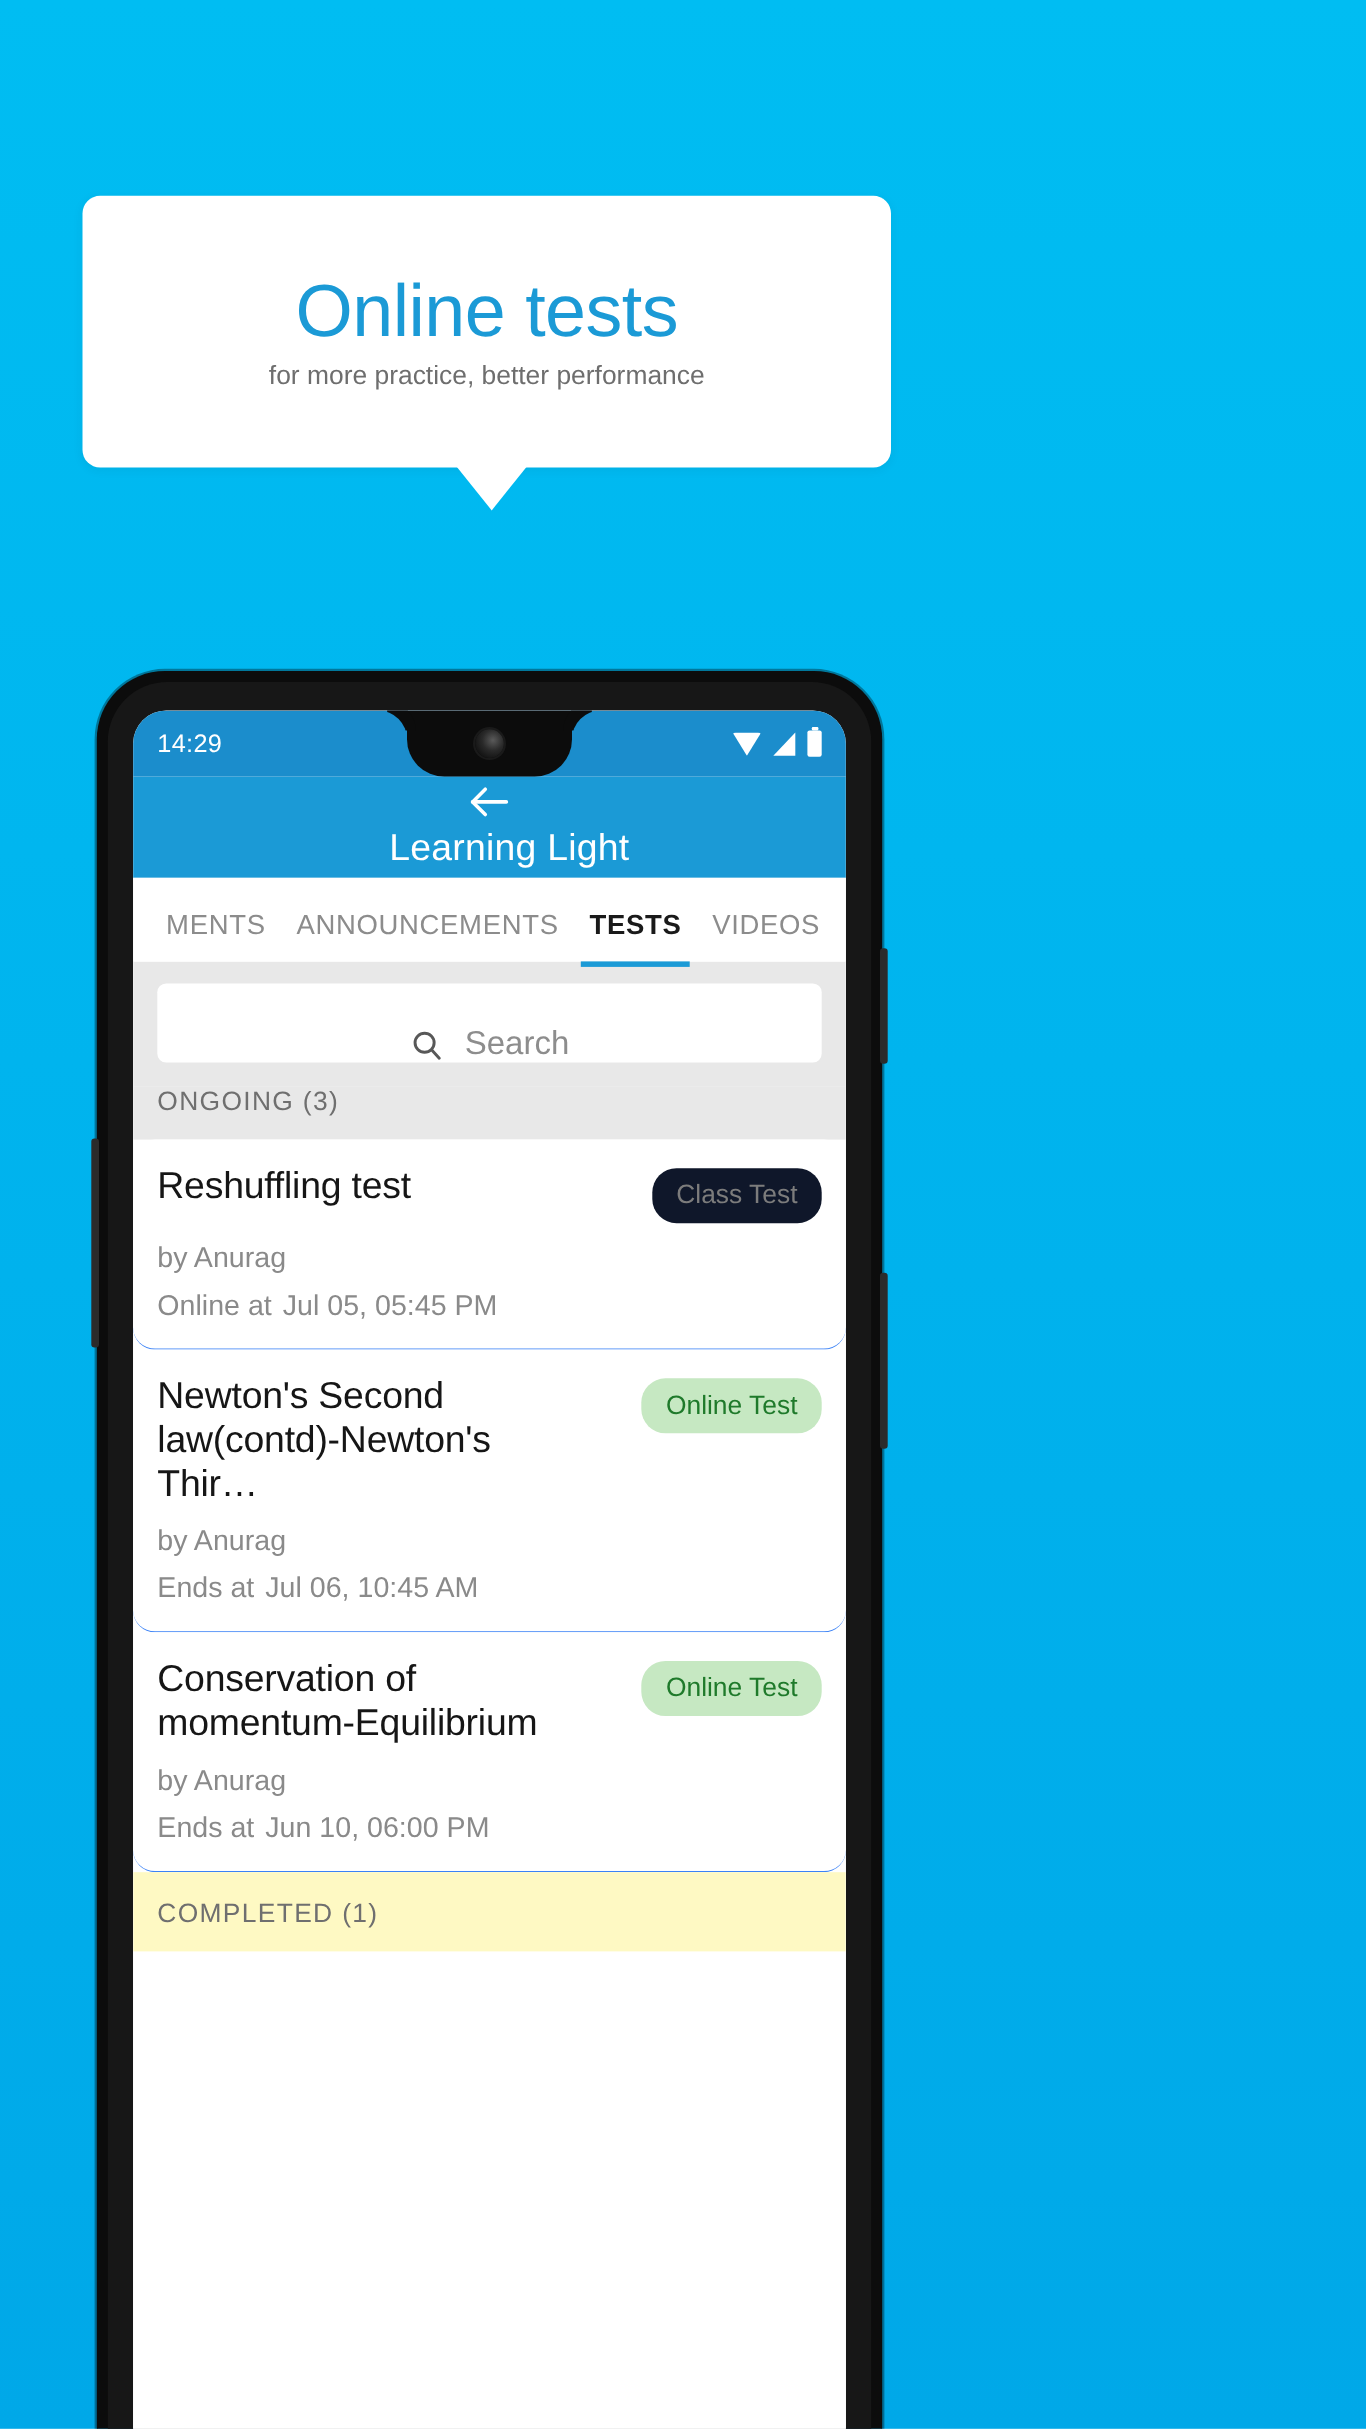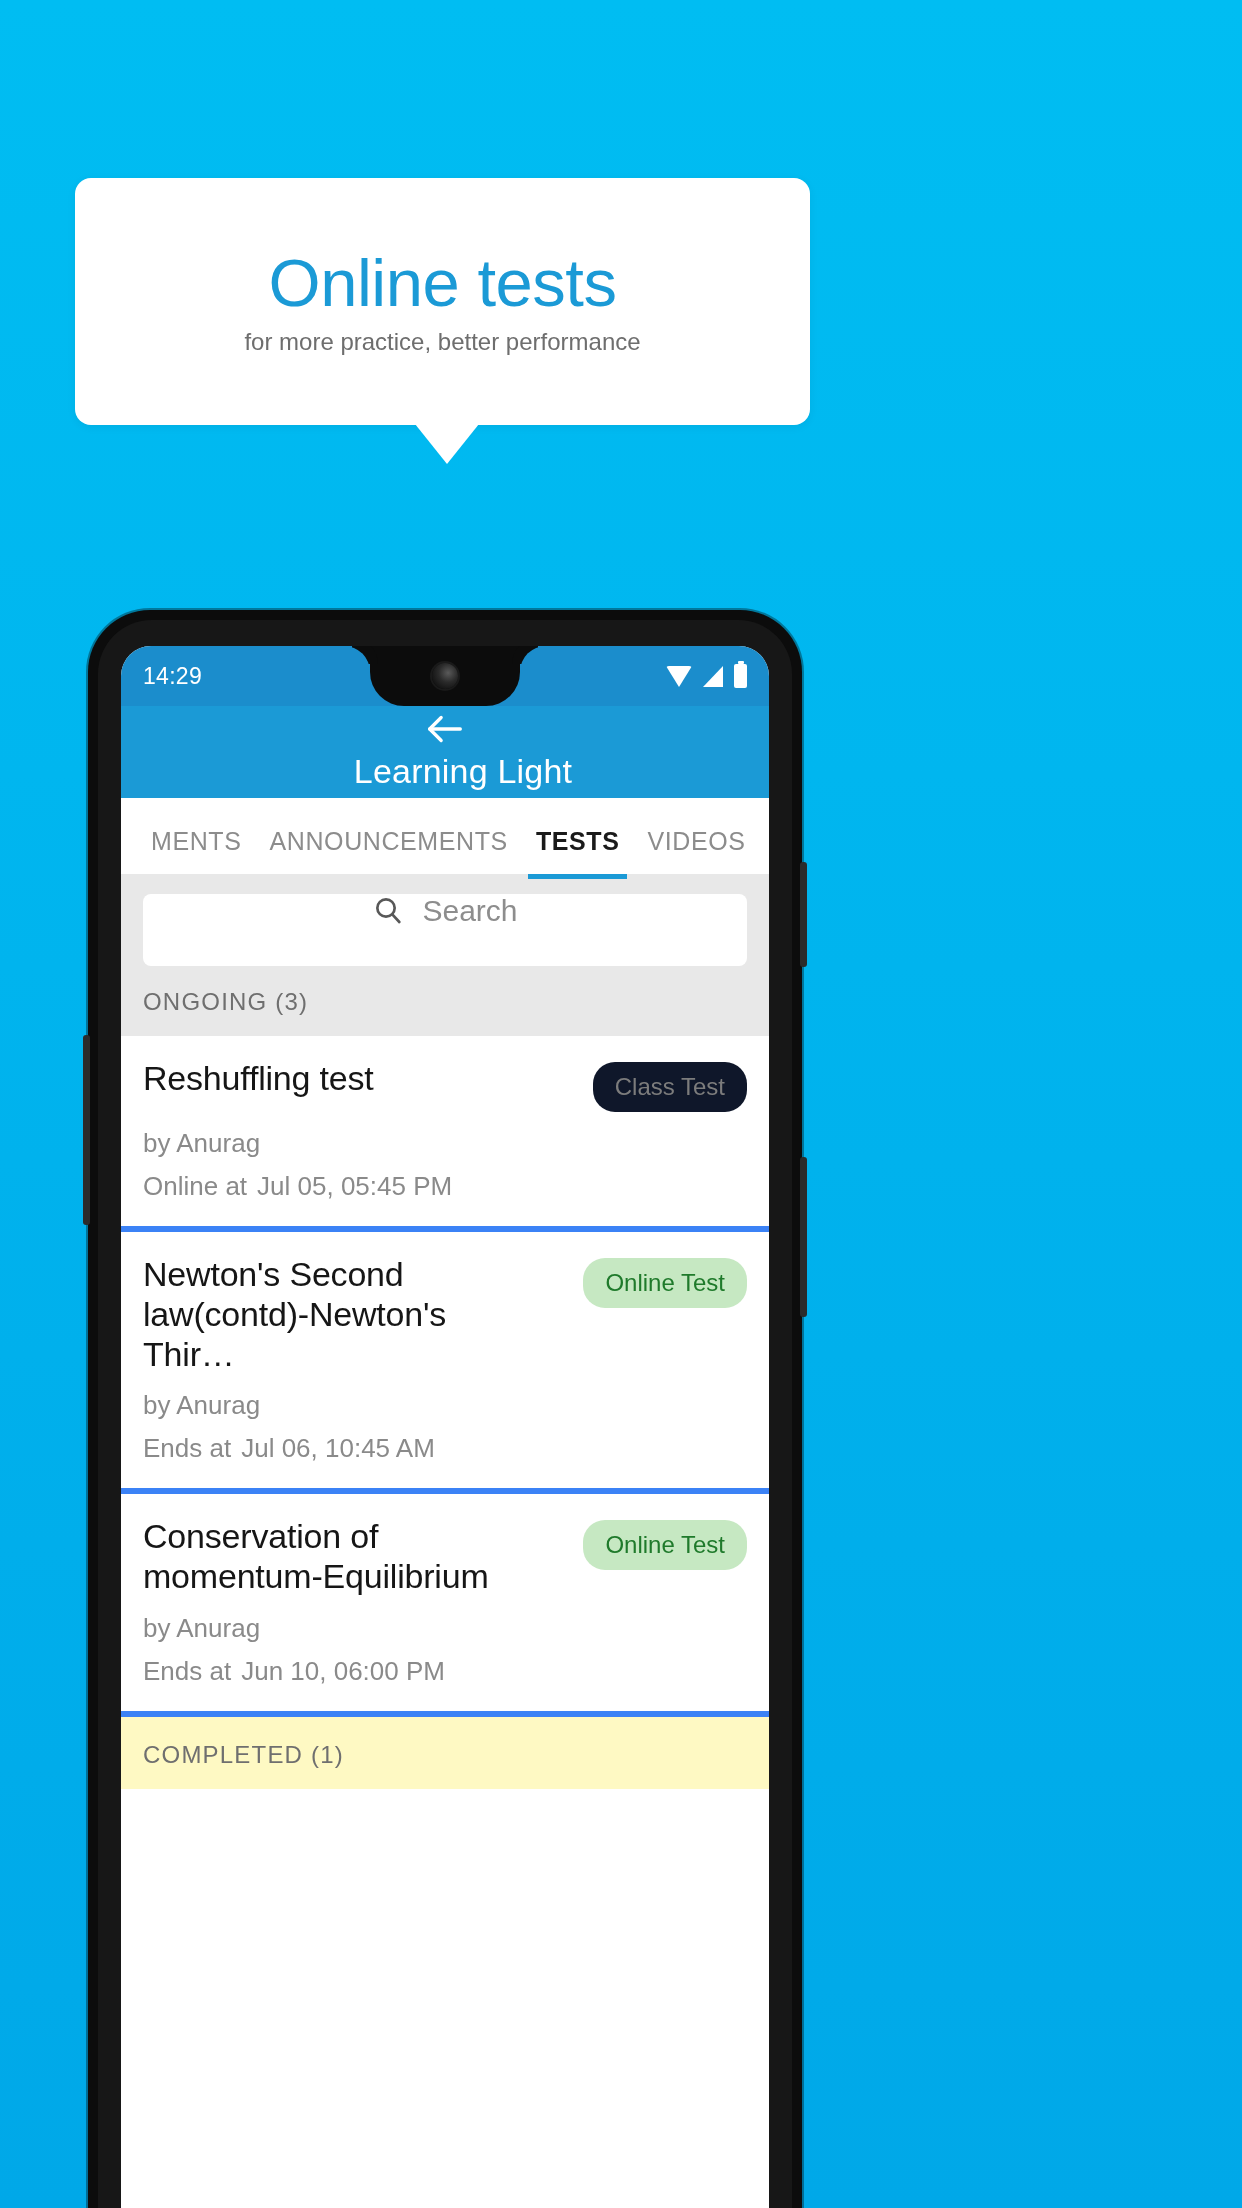--- a/index.html
+++ b/index.html
@@ -243,42 +243,43 @@
   }
   .search-wrap {
     background: #e8e8e8;
     padding: 20px 22px 22px 22px;
   }
   .search-box {
     background: #ffffff;
     border-radius: 8px;
     height: 72px;
     display: flex;
-    align-items: flex-start;
+    align-items: flex-end;
     justify-content: center;
     gap: 18px;
     cursor: text;
   }
   .search-icon svg { display:block; }
   .search-ph {
     font-size: 30px;
     color: #8d8d8d;
   }
   .section-header {
     background: #e8e8e8;
     padding: 0 22px 20px 22px;
     font-size: 24px;
     color: #6f6f6f;
     letter-spacing: 1.2px;
   }
   .test-item {
     background: #ffffff;
     padding: 22px 22px 24px 22px;
-    border-bottom: 6px solid #3b82f6;
+    border-bottom: 1px solid #3b82f6;
     cursor: pointer;
+    border-radius: 20px;
   }
   .test-row {
     display: flex;
     align-items: flex-start;
     justify-content: space-between;
     gap: 14px;
   }
   .test-title {
     font-size: 34px;
     color: #161616;

